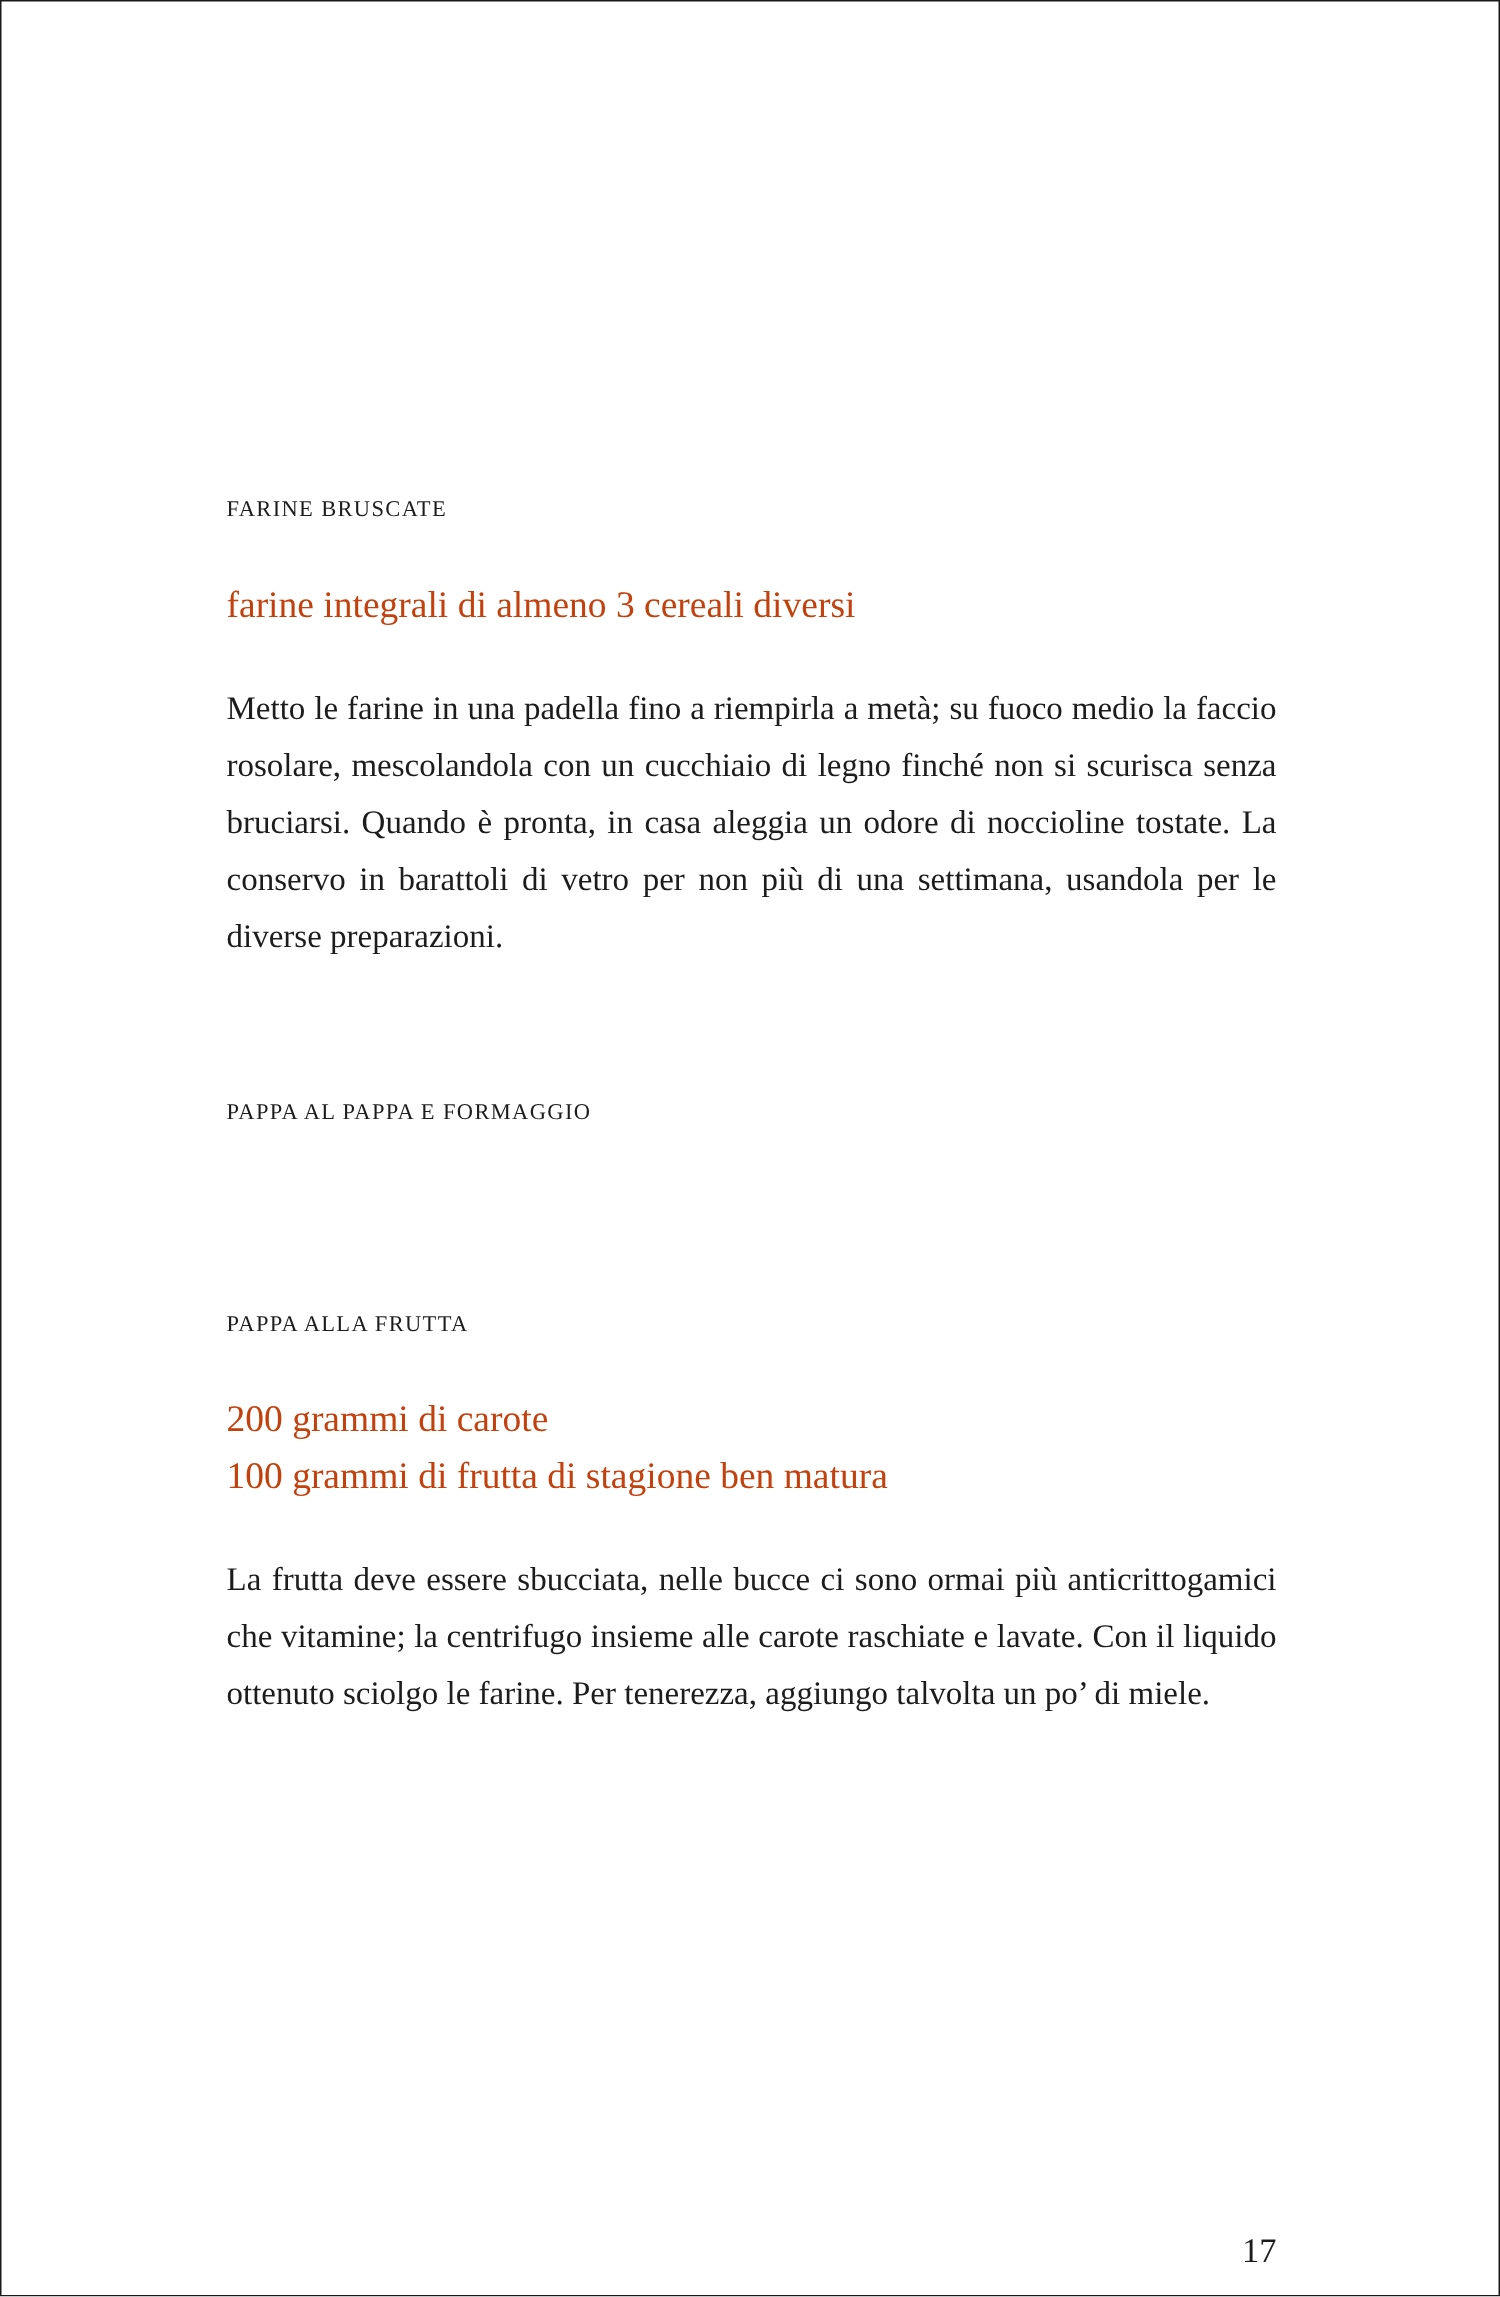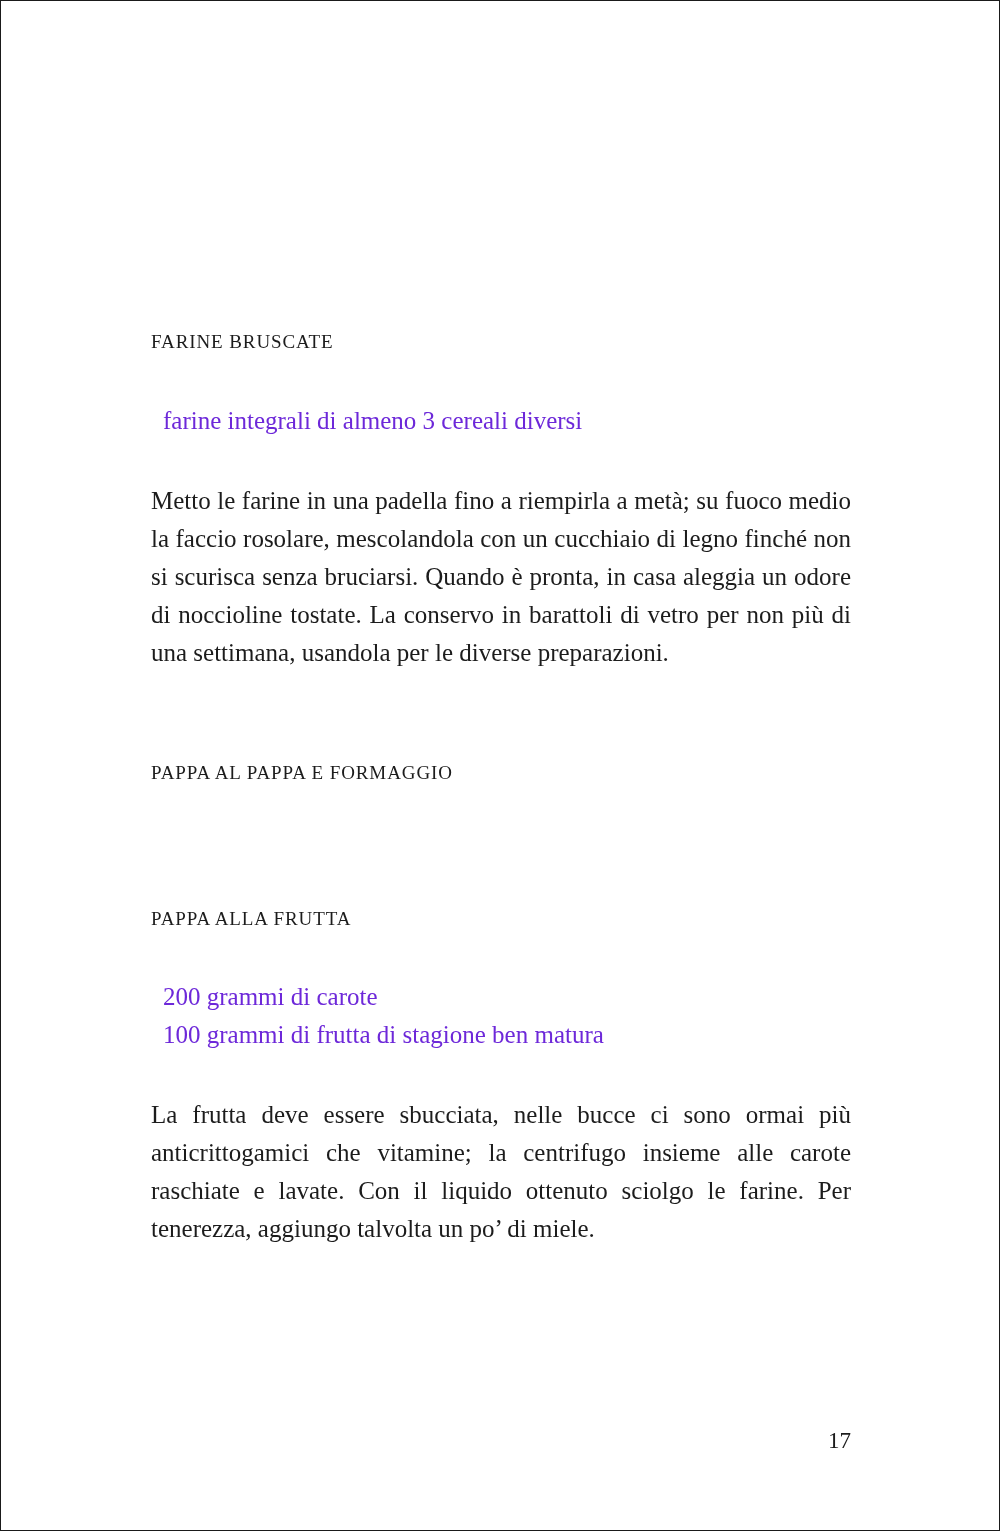--- a/index.html
+++ b/index.html
@@ -26,60 +26,60 @@
     top: 330px;
     width: 700px;
   }
 
   .recipe {
     margin: 0;
   }
 
   .recipe-heading {
     font-family: "Liberation Serif", "DejaVu Serif", serif;
-    font-size: 19px;
+    font-size: 15px;
     line-height: 1.2;
     letter-spacing: 0.9px;
     color: #1c1c1c;
     margin: 0;
     white-space: pre;
   }
 
   .ingredients {
-    margin: 12px;
+    margin: 0;
     font-size: 25px;
     line-height: 38px;
-    color: #6d28d9;
+    color: #c2410c;
   }
 
   .ingredient-line {
     margin: 0;
     white-space: pre;
   }
 
   .body-text {
     margin: 0;
-    font-size: 25px;
+    font-size: 22px;
     line-height: 38px;
     text-align: justify;
     text-justify: inter-word;
     color: #1c1c1c;
     hyphens: none;
   }
 
   
   .gap-heading-to-ingredients { height: 36px; }
   .gap-ingredients-to-body    { height: 30px; }
   .gap-heading-to-body        { height: 33px; }
   .gap-section                { height: 90px; }
 
   .page-number {
     position: absolute;
     left: 150px;
-    top: 1428px;
+    top: 1488px;
     width: 700px;
     text-align: right;
     font-size: 23px;
     line-height: 1;
     color: #1c1c1c;
   }
 </style>
 </head>
 <body>
 

